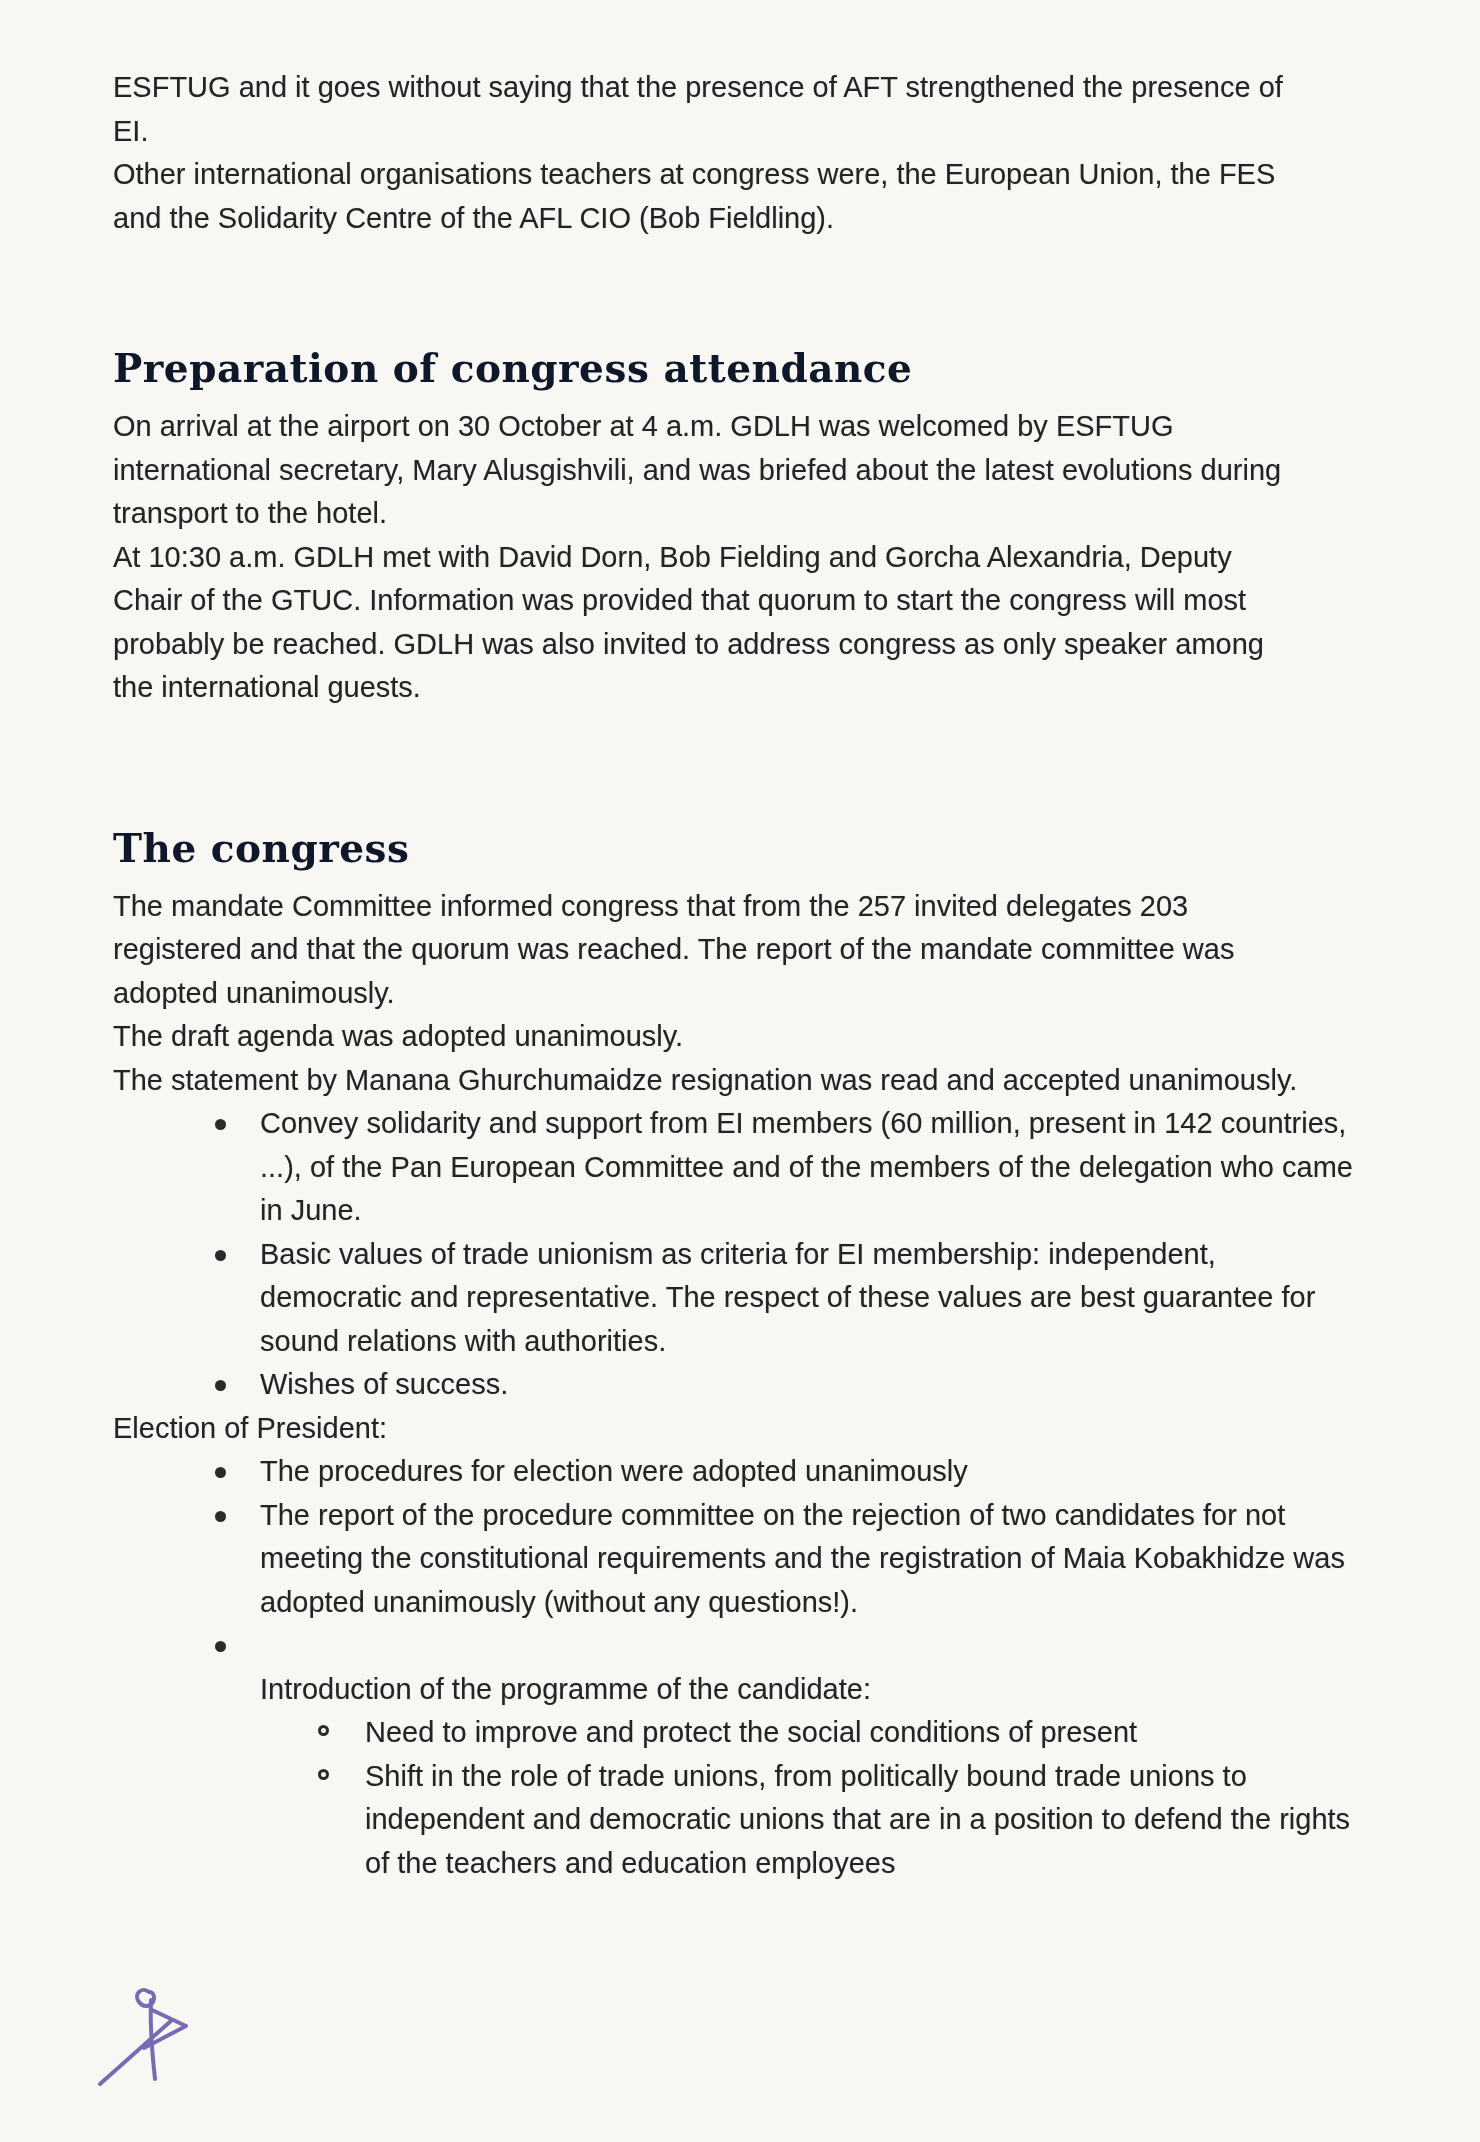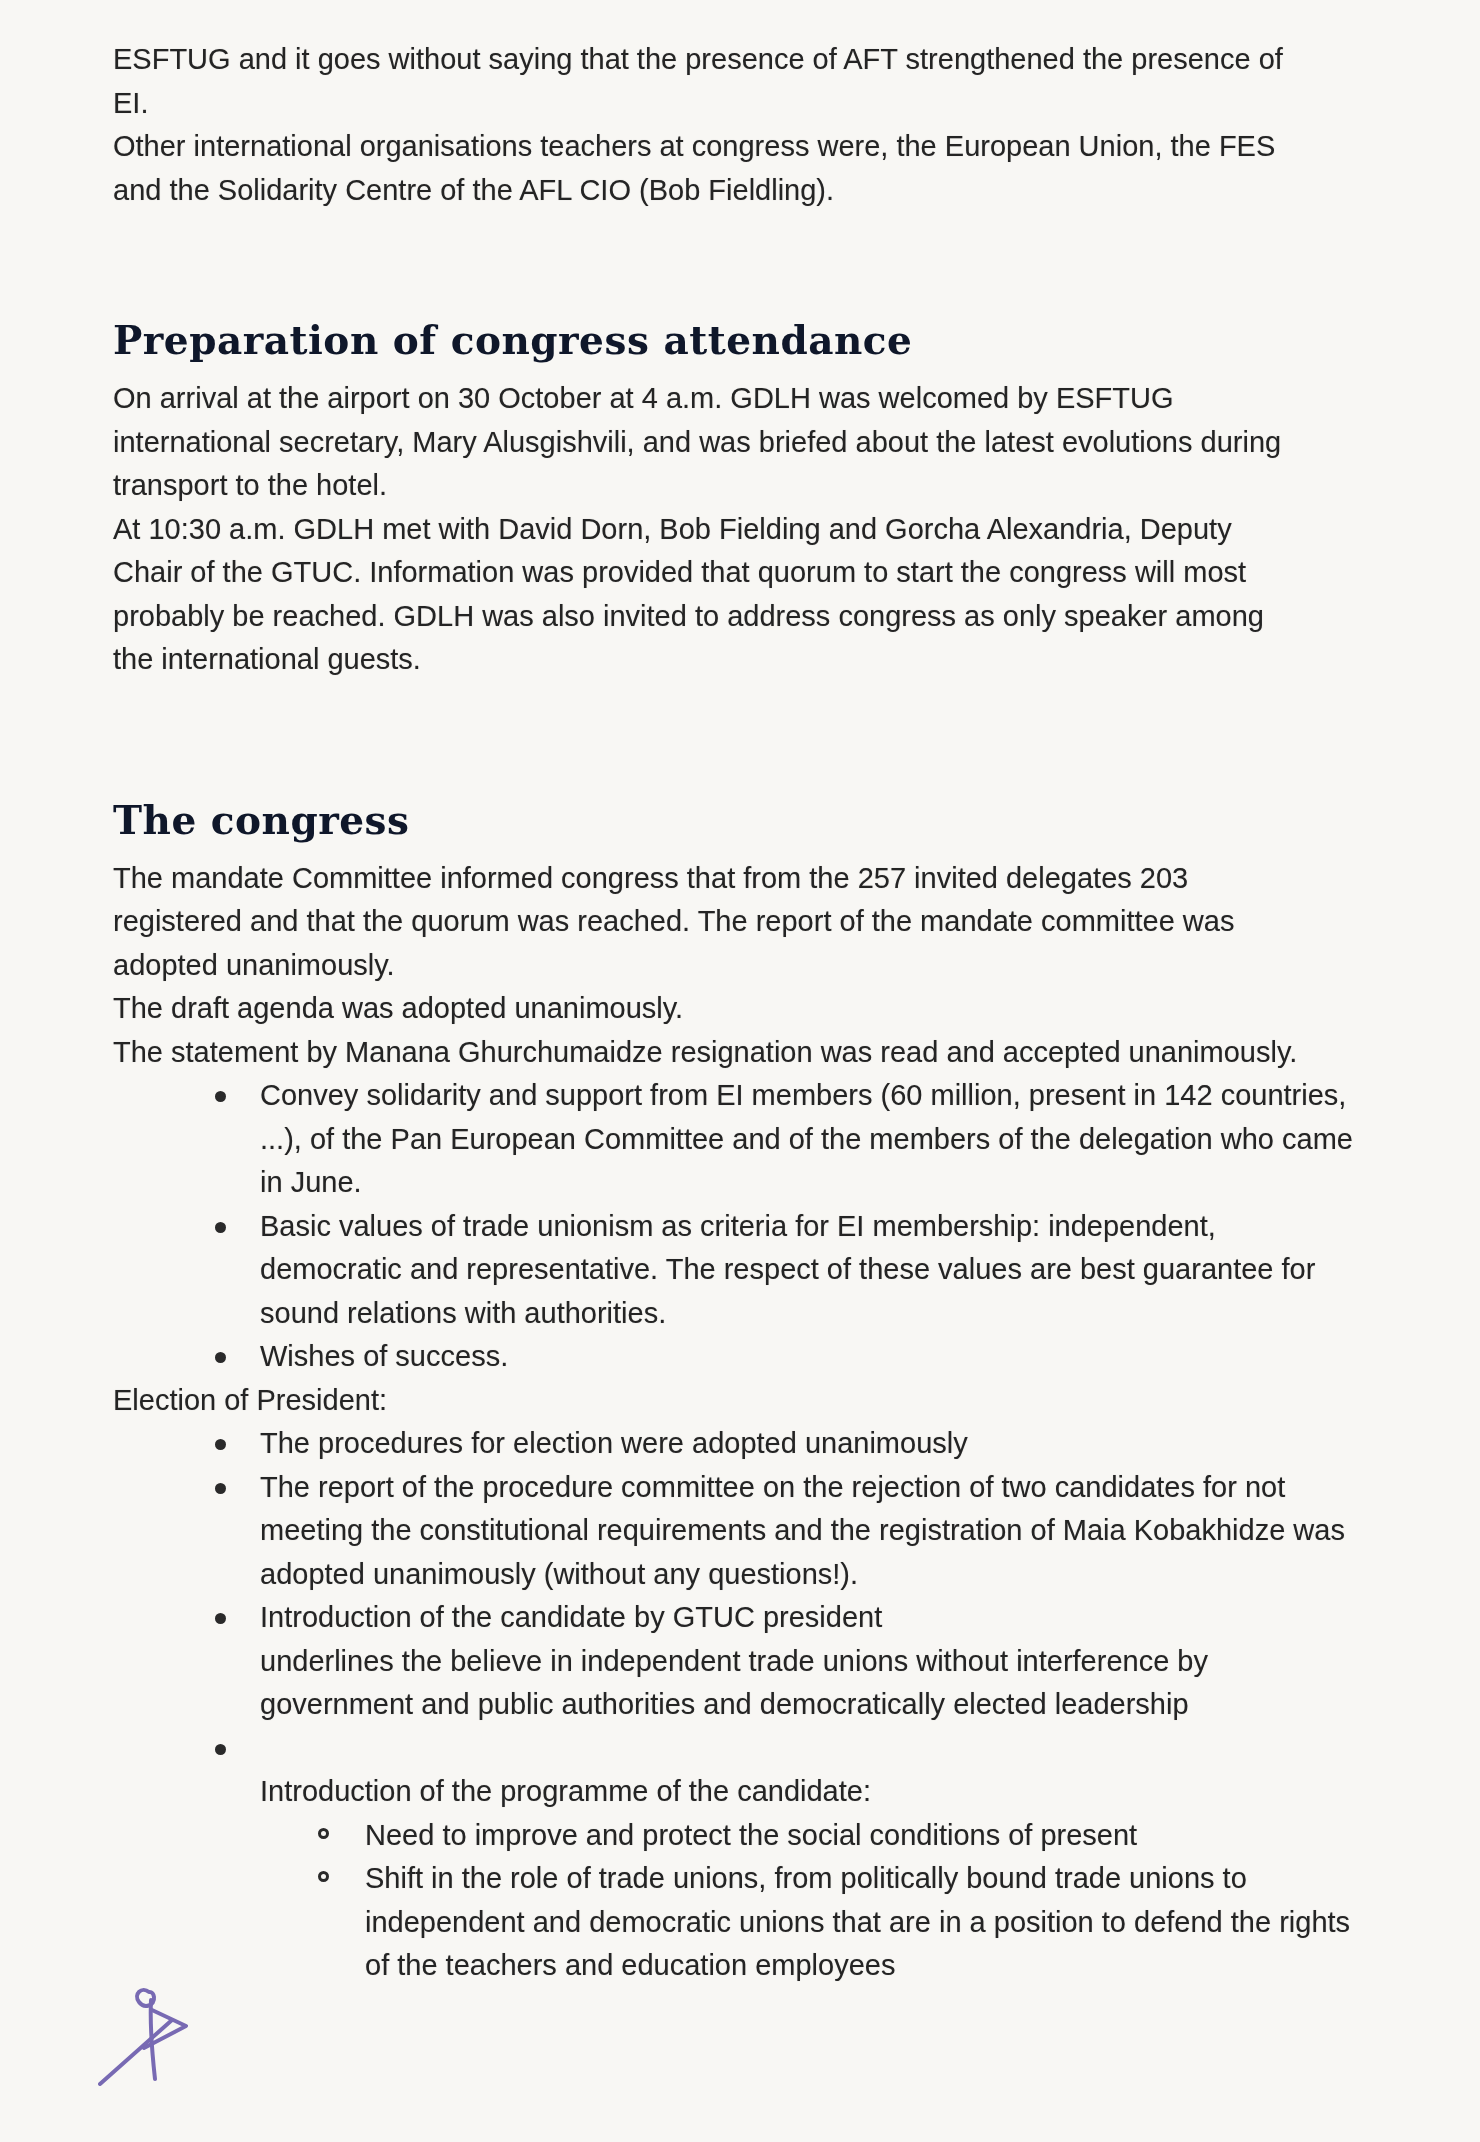--- a/index.html
+++ b/index.html
@@ -4,21 +4,21 @@
 <style>
   html,body { margin:0; padding:0; background:#e9e9e9; }
   .page {
     position:relative;
     width:1480px; height:2142px;
     background:#f8f7f4;
     font-family:"Liberation Sans", sans-serif;
     color:#242424;
     overflow:hidden;
     box-sizing:border-box;
-    padding:38px 17px 0 113px;
+    padding:66px 17px 0 113px;
   }
   .content { width:1350px; }
   p.body-text {
     margin:0;
     font-size:29px;
     line-height:43.5px;
     white-space:pre-line;
     text-shadow:0 0 1px rgba(40,40,40,0.28);
   }
   h2.doc-heading {
@@ -117,23 +117,20 @@
       <li>Wishes of success.</li>
     </ul>
 
     <p class="body-text">Election of President:</p>
 
     <ul class="bullet-list">
       <li>The procedures for election were adopted unanimously</li>
       <li>The report of the procedure committee on the rejection of two candidates for not
 meeting the constitutional requirements and the registration of Maia Kobakhidze was
 adopted unanimously (without any questions!).</li>
-      <li>Introduction of the candidate by GTUC president
-underlines the believe in independent trade unions without interference by
-government and public authorities and democratically elected leadership</li>
       <li>
         <span class="li-text">Introduction of the programme of the candidate:</span>
         <ul class="sub-bullet-list">
           <li>Need to improve and protect the social conditions of present</li>
           <li>Shift in the role of trade unions, from politically bound trade unions to
 independent and democratic unions that are in a position to defend the rights
 of the teachers and education employees</li>
         </ul>
       </li>
     </ul>

